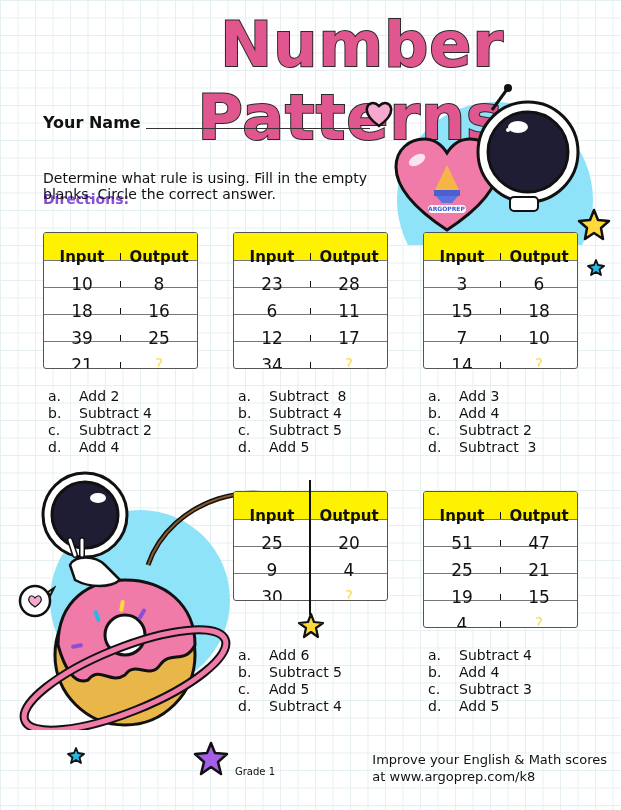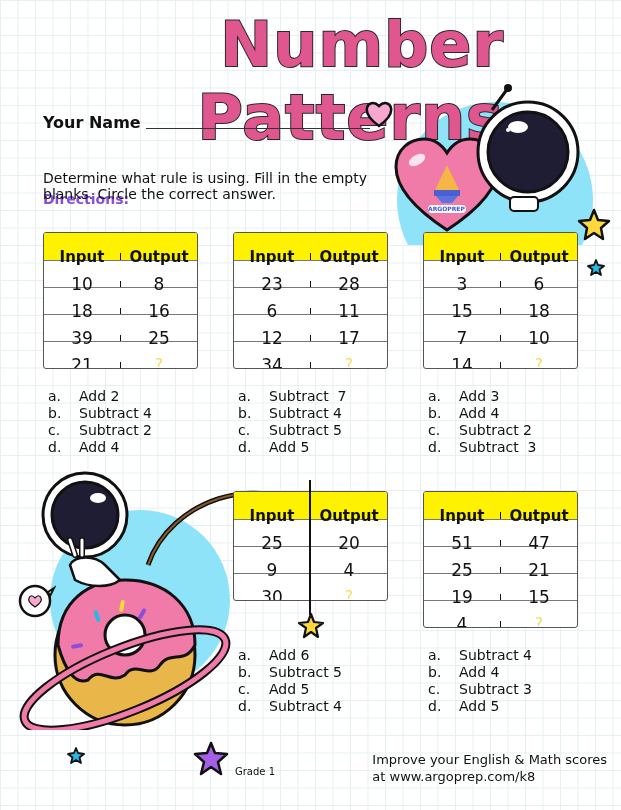--- a/index.html
+++ b/index.html
@@ -164,21 +164,21 @@
       <div class="cell">17</div>
     </div>
   <div class="row">
       <div class="cell">34</div>
       <div class="cell q">?</div>
     </div>
 </div>
 <div class="opts" style="left:238px;top:388px;">
   <div class="opt">
       <span class="l">a.</span>
-      <span style="white-space:pre">Subtract  7</span>
+      <span style="white-space:pre">Subtract  8</span>
     </div>
   <div class="opt">
       <span class="l">b.</span>
       <span>Subtract 4</span>
     </div>
   <div class="opt">
       <span class="l">c.</span>
       <span>Subtract 5</span>
     </div>
   <div class="opt">

